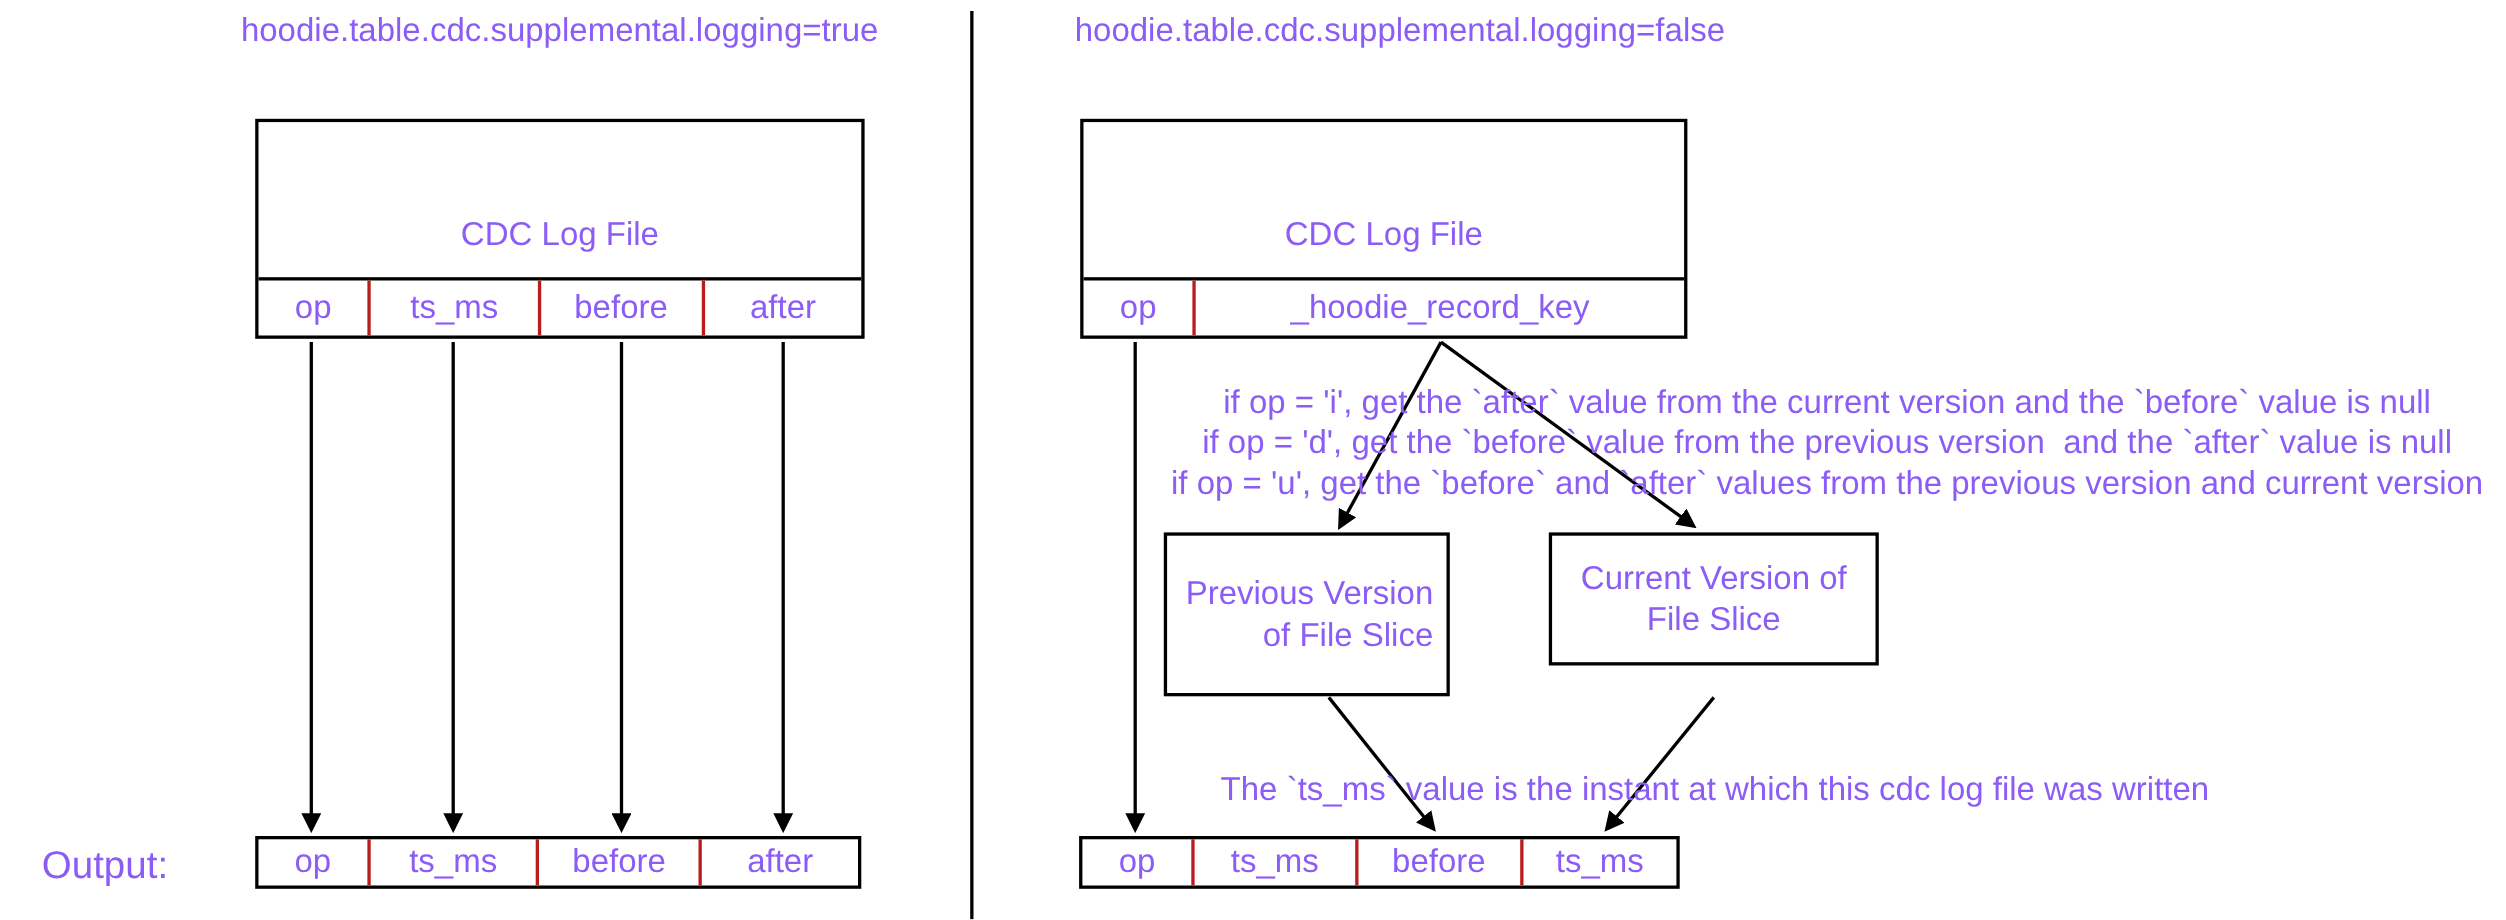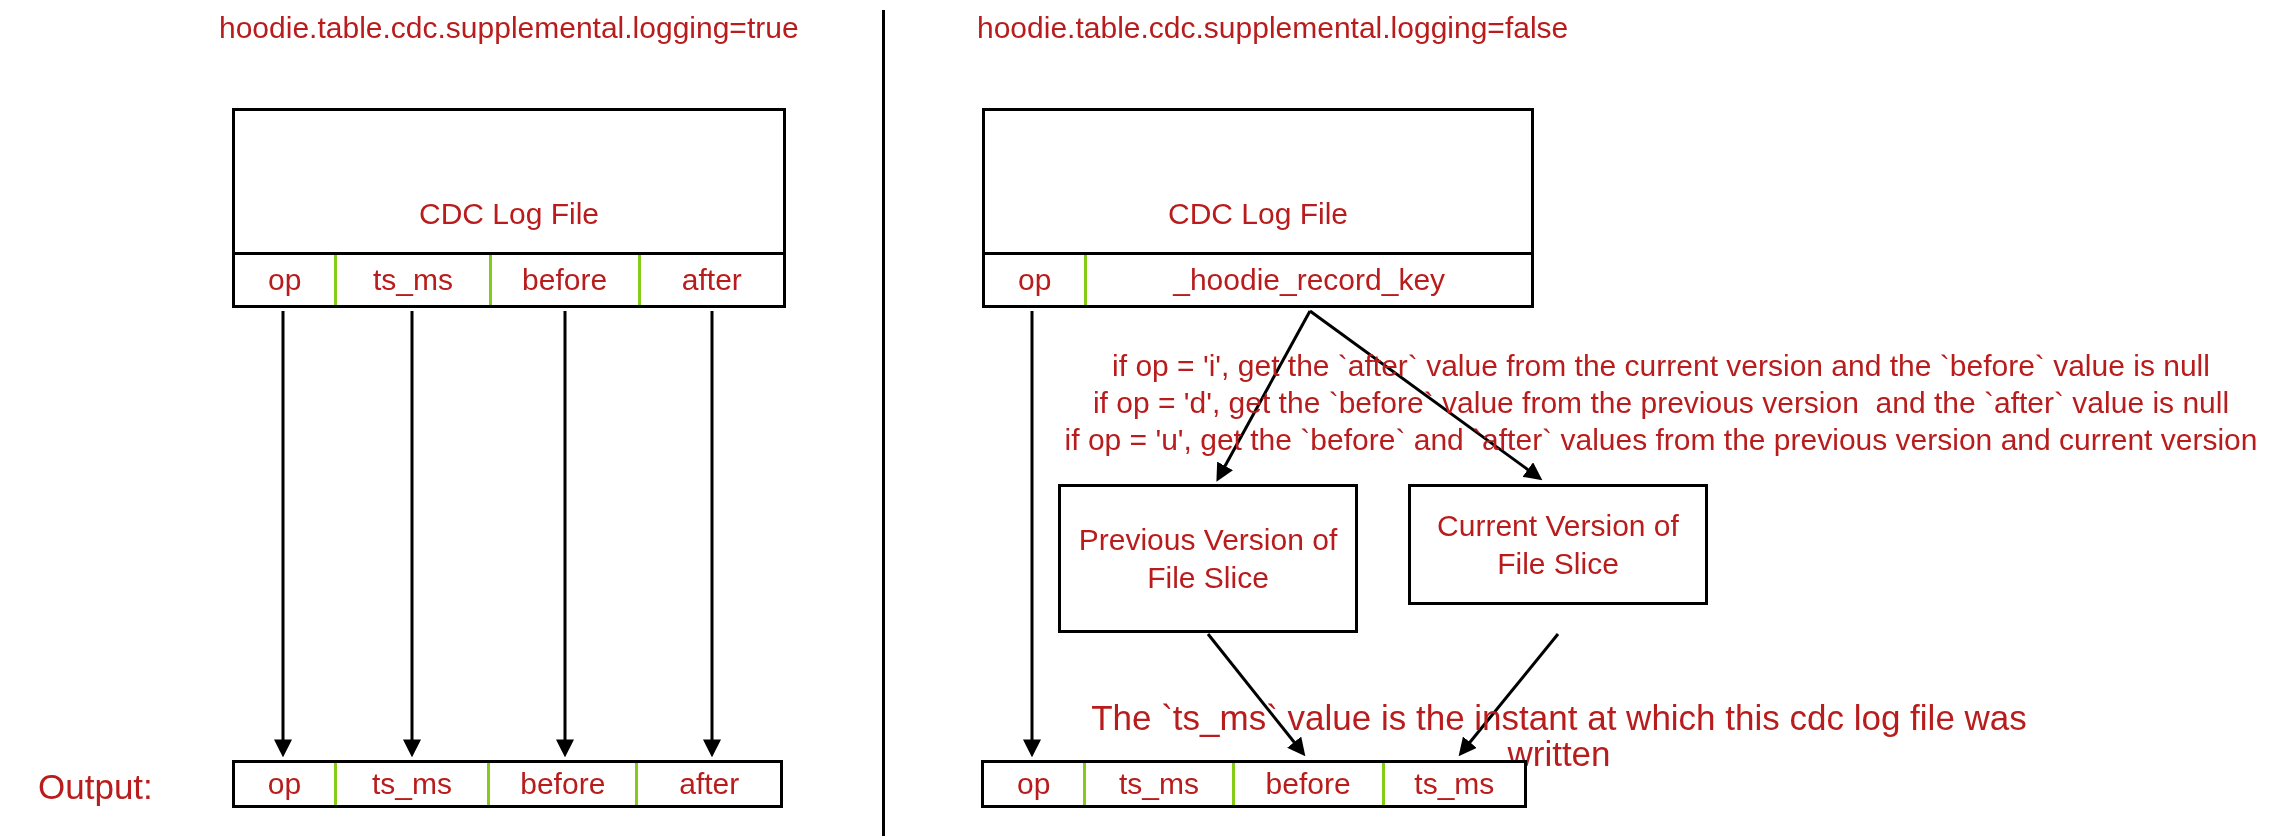--- a/index.html
+++ b/index.html
@@ -2,21 +2,21 @@
 <html><head>
 <meta charset="utf-8">
 <style>
   html, body { margin: 0; padding: 0; background: #ffffff; }
   .stage {
     position: relative;
     width: 2278px;
     height: 836px;
     background: #ffffff;
     font-family: "Liberation Sans", "DejaVu Sans", sans-serif;
-    color: #b91c1c;
+    color: #8b5cf6;
     overflow: hidden;
   }
   .txt { position: absolute; font-size: 35px; line-height: 36px; white-space: pre; }
   .panel-title { font-size: 30px; }
   .cdc-box {
     position: absolute;
     border: 3px solid #000;
     box-sizing: border-box;
     display: flex;
     flex-direction: column;
@@ -42,21 +42,21 @@
     border: 3px solid #000;
     box-sizing: border-box;
     display: flex;
     background: #fff;
   }
   .cell {
     display: flex;
     align-items: center;
     justify-content: center;
     font-size: 30px;
-    border-left: 3px solid #84cc16;
+    border-left: 3px solid #b91c1c;
     box-sizing: border-box;
     overflow: hidden;
   }
   .cell:first-child { border-left: none; }
   .vbox {
     position: absolute;
     border: 3px solid #000;
     box-sizing: border-box;
     display: flex;
     align-items: center;
@@ -70,21 +70,21 @@
   .rules {
     position: absolute;
     text-align: center;
     font-size: 30px;
     line-height: 37px;
   }
   .rules div { white-space: pre; }
   .note {
     position: absolute;
     text-align: center;
-    font-size: 35px;
+    font-size: 30px;
     line-height: 36px;
   }
   .divider { position: absolute; background: #000; }
   .arrow-layer { position: absolute; left: 0; top: 0; pointer-events: none; }
 </style>
 </head>
 <body>
 
 <div class="stage">
 
@@ -143,21 +143,21 @@
       <div class="cell" style="flex:451;">_hoodie_record_key</div>
     </div>
   </div>
 
   <div class="rules" style="left:1030px; top:347px; width:1262px;">
     <div>if op = 'i', get the `after` value from the current version and the `before` value is null</div>
     <div>if op = 'd', get the `before` value from the previous version  and the `after` value is null</div>
     <div>if op = 'u', get the `before` and `after` values from the previous version and current version</div>
   </div>
 
-  <div class="vbox" style="left:1058px; top:484px; width:300px; height:149px;">Previous Version of File Slice</div>
+  <div class="vbox" style="left:1058px; top:484px; width:260px; height:149px;text-align:right;">Previous Version of File Slice</div>
 
   <div class="vbox" style="left:1408px; top:484px; width:300px; height:121px;">Current Version of File Slice</div>
 
   <div class="note" style="left:1059px; top:700px; width:1000px;">The `ts_ms` value is the instant at which this cdc log file was written</div>
 
   <div class="row" style="left:981px; top:760px; width:546px; height:48px;">
     <div class="cell" style="flex:102;">op</div>
     <div class="cell" style="flex:149;">ts_ms</div>
     <div class="cell" style="flex:151;">before</div>
     <div class="cell" style="flex:143;">ts_ms</div>

